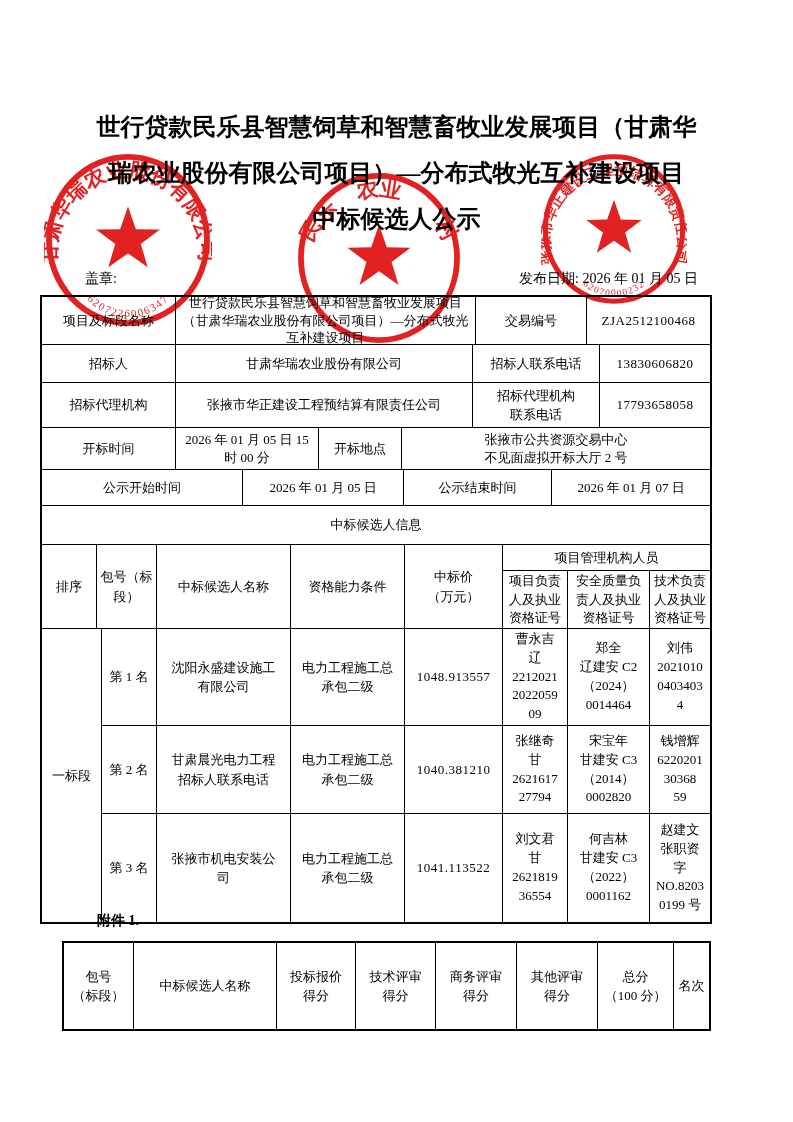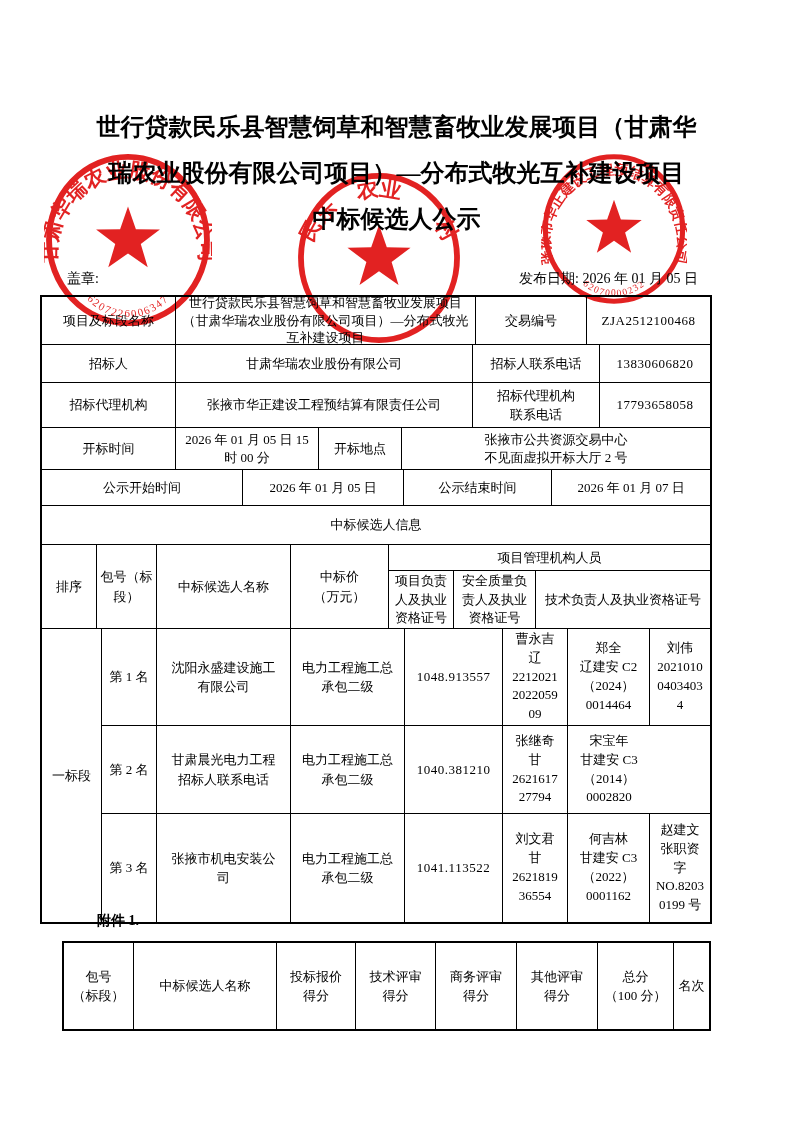--- a/index.html
+++ b/index.html
@@ -2,21 +2,21 @@
 <html><head>
 <meta charset="utf-8">
 <style>
   html,body{margin:0;padding:0;background:#fff;}
   .page{position:relative;width:793px;height:1122px;background:#ffffff;margin:0 auto;overflow:hidden;
         font-family:"Liberation Serif","DejaVu Serif",serif;color:#000;}
   .title{position:absolute;top:104px;left:0;width:100%;text-align:center;font-weight:bold;
          font-size:24px;line-height:46px;}
   .stampline{position:absolute;top:270px;left:40px;width:672px;display:flex;
              justify-content:space-between;font-size:14px;}
-  .stampline .gz{margin-left:27px;}
+  .stampline .gz{margin-left:45px;}
   .stampline .fb{margin-right:14px;}
   .tbl{position:absolute;left:40px;top:295px;width:672px;border:2px solid #000;
        box-sizing:border-box;font-size:13px;background:transparent;}
   .tbl2{position:absolute;left:62px;top:941px;width:649px;border:2px solid #000;
         box-sizing:border-box;font-size:13px;}
   .row{display:flex;box-sizing:border-box;border-bottom:1px solid #000;}
   .row:last-child{border-bottom:none;}
   .col{display:flex;flex-direction:column;box-sizing:border-box;}
   .c{box-sizing:border-box;border-right:1px solid #000;display:flex;align-items:center;
      justify-content:center;text-align:center;padding:1px 3px;line-height:1.5;overflow:hidden;}
@@ -84,20 +84,21 @@
     </div>
 
     <div class="row" style="height:39px">
       <div class="c" style="flex:1">中标候选人信息</div>
     </div>
 
     <div class="row" style="height:84px">
       <div class="c" style="width:55px">排序</div>
       <div class="c" style="width:60px">包号（标段）</div>
       <div class="c" style="width:134px">中标候选人名称</div>
+      <div class="c" style="width:114px">资格能力条件</div>
       <div class="c pl" style="width:98px">中标价
 （万元）</div>
       <div class="col" style="flex:1">
         <div class="row" style="height:27px">
           <div class="c nbr" style="flex:1">项目管理机构人员</div>
         </div>
         <div class="row" style="flex:1">
           <div class="c" style="width:65px;line-height:1.4">项目负责人及执业资格证号</div>
           <div class="c" style="width:82px;line-height:1.4">安全质量负责人及执业资格证号</div>
           <div class="c" style="flex:1;line-height:1.4">技术负责人及执业资格证号</div>
@@ -139,20 +140,24 @@
 承包二级</div>
           <div class="c num" style="width:98px">1040.381210</div>
           <div class="c pl" style="width:65px;line-height:1.45">张继奇
 甘
 2621617
 27794</div>
           <div class="c pl" style="width:82px;line-height:1.45">宋宝年
 甘建安 C3
 （2014）
 0002820</div>
+          <div class="c pl" style="flex:1;line-height:1.45">钱增辉
+6220201
+30368
+59</div>
         </div>
 
         <div class="row" style="height:108px">
           <div class="c" style="width:55px">第 3 名</div>
           <div class="c pl" style="width:134px">张掖市机电安装公
 司</div>
           <div class="c pl" style="width:114px">电力工程施工总
 承包二级</div>
           <div class="c num" style="width:98px">1041.113522</div>
           <div class="c pl" style="width:65px;line-height:1.45">刘文君

